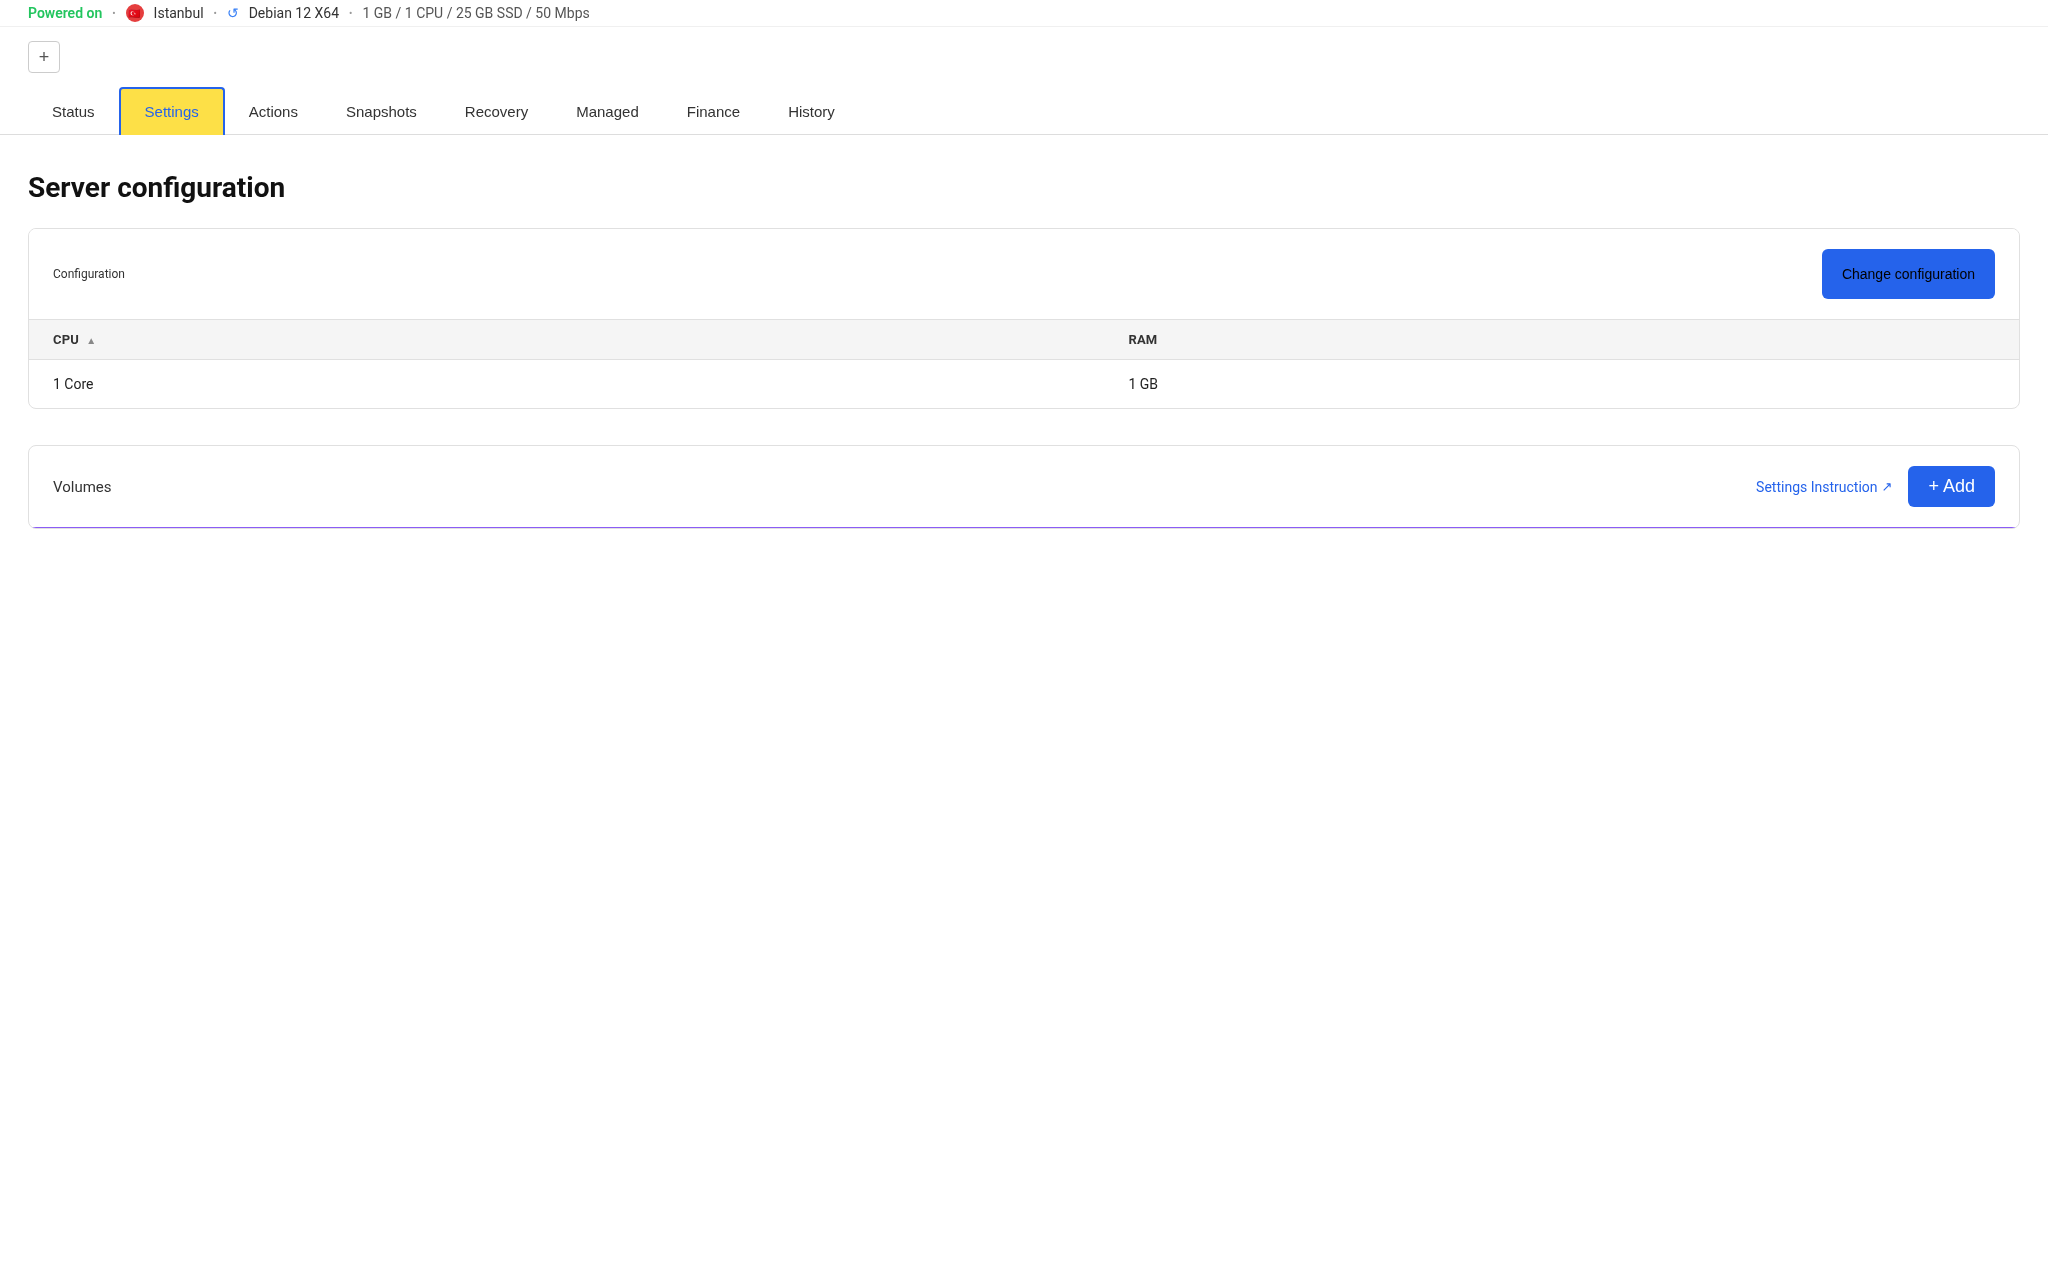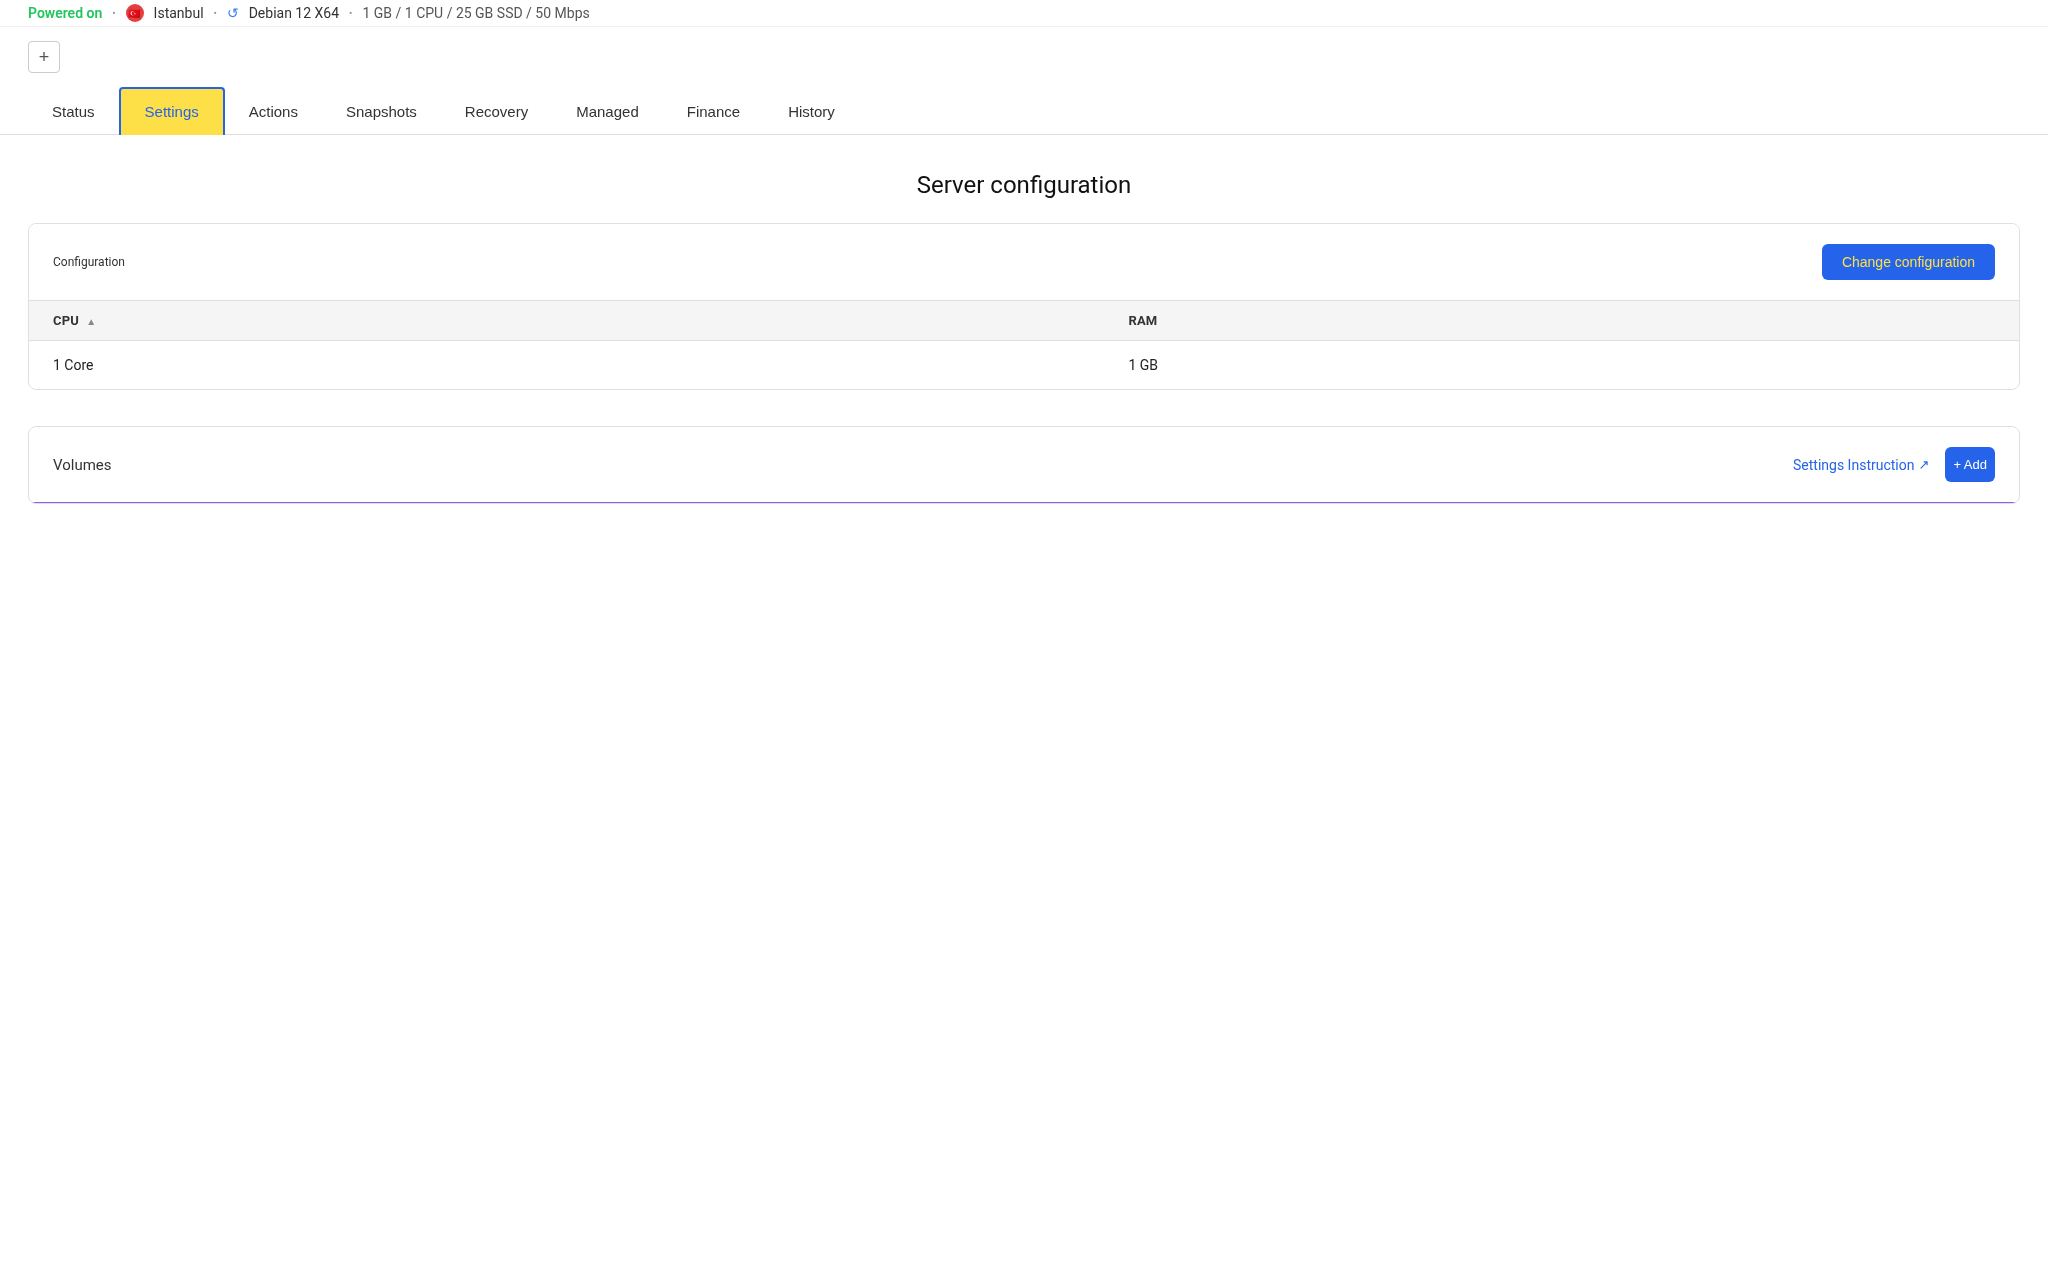--- a/index.html
+++ b/index.html
@@ -89,25 +89,24 @@
       margin-bottom: -1px;
       background: #fde047;
       padding-bottom: 15px;
     }
 
     .main-content {
       padding: 36px 28px;
     }
 
     .section-title {
-      font-size: 24px;
-      font-weight: 400;
+      font-size: 28px;
+      font-weight: 700;
       margin-bottom: 24px;
       color: #111;
-      text-align: center;
     }
 
     .card {
       border: 1px solid #e0e0e0;
       border-radius: 8px;
       margin-bottom: 36px;
       overflow: hidden;
     }
 
     .card-header {
@@ -119,38 +118,38 @@
       border-bottom: 1px solid #e0e0e0;
     }
 
     .card-header-title {
       font-size: 12px;
       color: #333;
     }
 
     .btn-blue {
       background: #2563eb;
-      color: #fde047;
+      color: #000000;
       border: none;
-      padding: 10px 20px;
+      padding: 17px 20px;
       border-radius: 6px;
       cursor: pointer;
       font-size: 14px;
       font-weight: 500;
       white-space: nowrap;
     }
 
     .btn-blue-outline {
       background: #2563eb;
       color: #fff;
       border: none;
-      padding: 10px 8px;
+      padding: 10px 20px;
       border-radius: 6px;
       cursor: pointer;
-      font-size: 13px;
+      font-size: 18px;
       font-weight: 500;
       display: flex;
       align-items: center;
       gap: 6px;
       white-space: nowrap;
     }
 
     .table {
       width: 100%;
       border-collapse: collapse;

